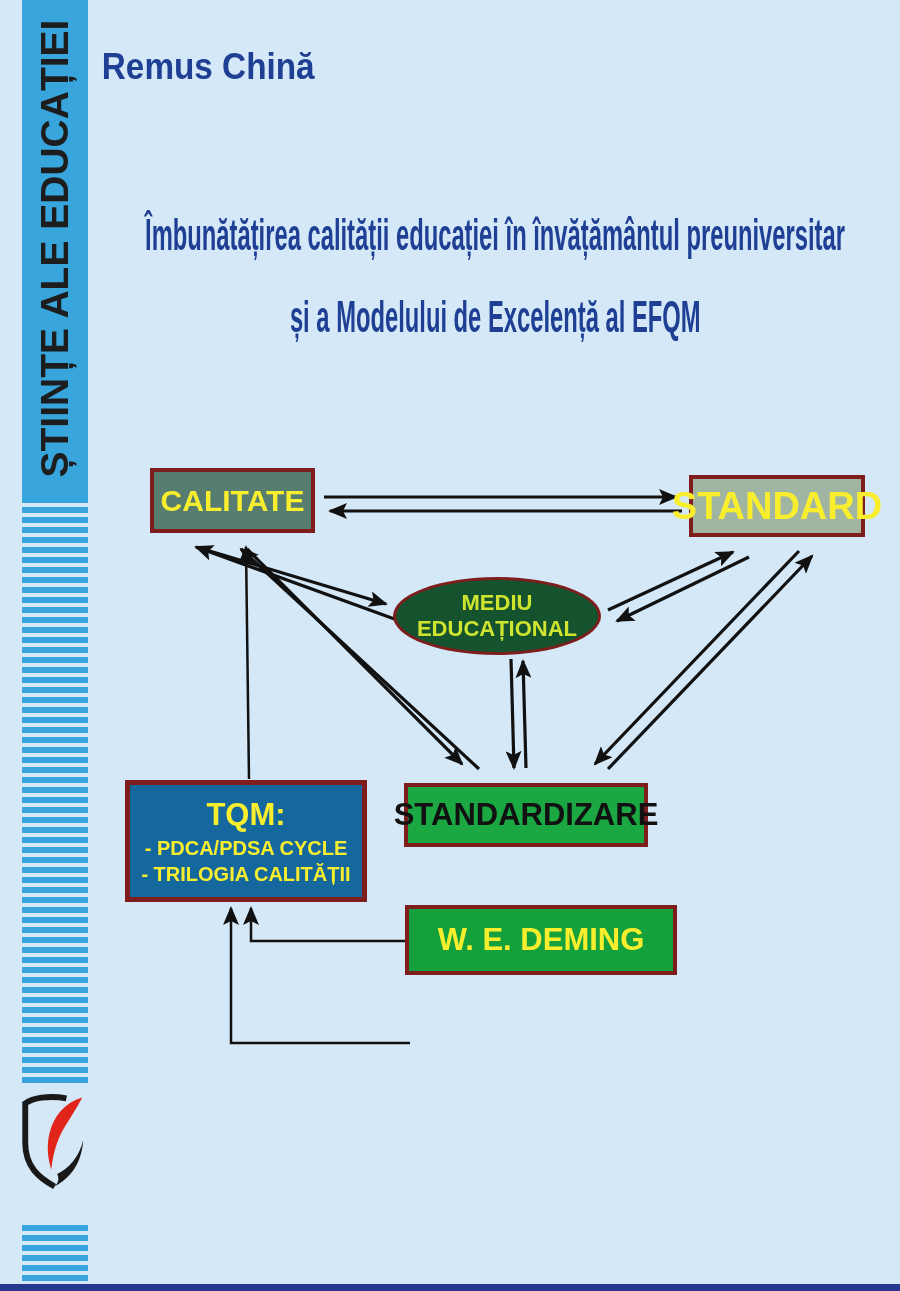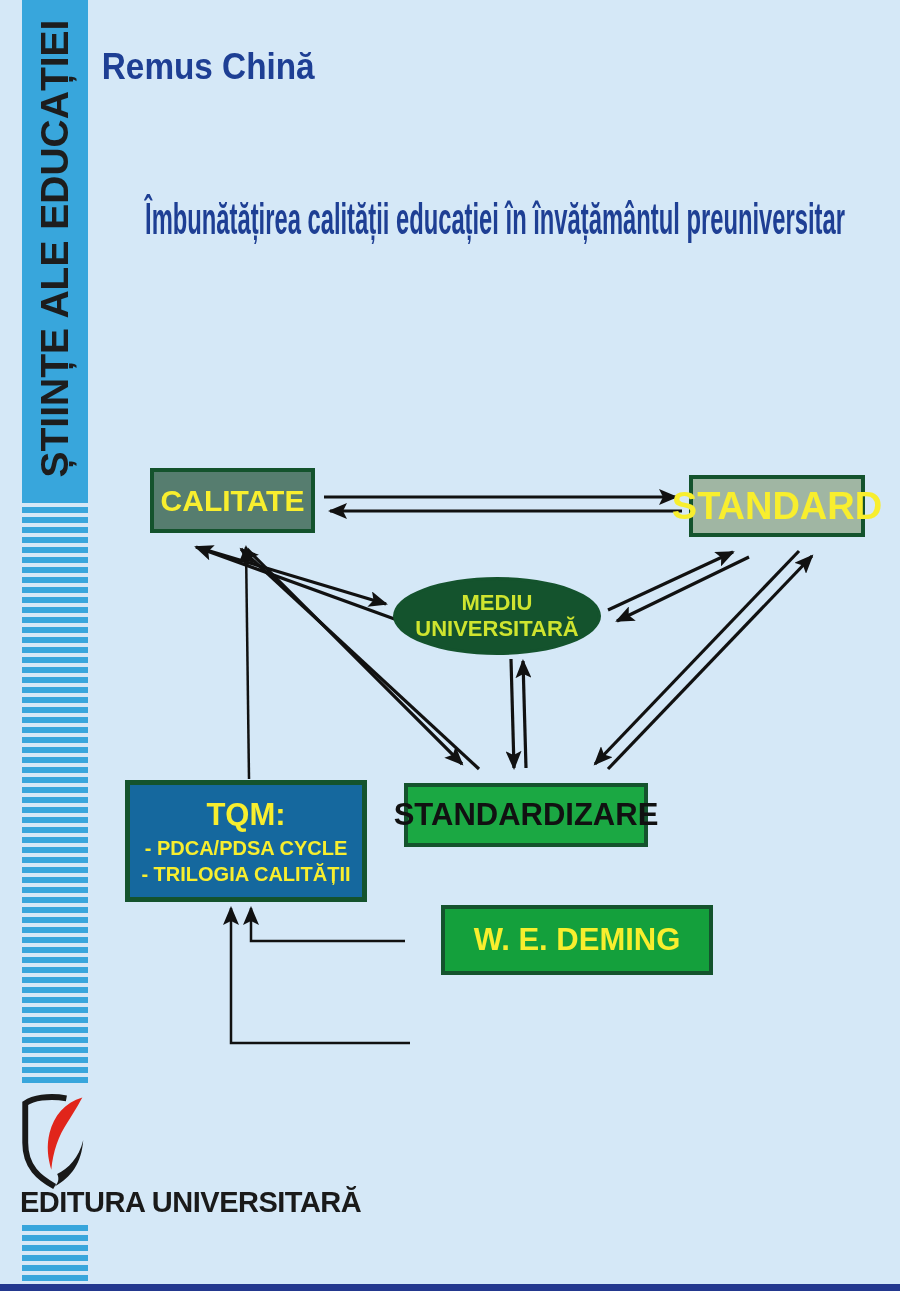--- a/index.html
+++ b/index.html
@@ -18,36 +18,36 @@
   }
   .stripes { position:absolute; left:22px; width:66px;
     background:repeating-linear-gradient(to bottom,#38a6dc 0px,#38a6dc 6px,rgba(0,0,0,0) 6px,rgba(0,0,0,0) 10px); }
   .stripes.top { top:497px; height:590px; }
   .stripes.bottom { top:1225px; height:66px; }
 
   
   .author { position:absolute; left:90px; top:46px; width:810px; display:flex; }
   .author span { white-space:nowrap; font-weight:bold; font-size:37px; color:#1e3f94; transform:scaleX(0.9); }
   .title { position:absolute; left:90px; top:186px; width:810px; }
-  .tl { height:66px; display:flex; justify-content:center; align-items:center; }
+  .tl { height:66px; display:flex; justify-content:center; align-items:center;margin-top:16px; }
   .tl span { white-space:nowrap; font-weight:bold; font-size:44px; color:#1e3f94; transform:scaleX(0.54); }
 
   
-  .node { position:absolute; box-sizing:border-box; border:4px solid #14532d;
+  .node { position:absolute; box-sizing:border-box; border:4px solid #7f1d1d;
     display:flex; align-items:center; justify-content:center; font-weight:bold; text-align:center; }
   #calitate { left:150px; top:468px; width:165px; height:65px; background:#567d6f; color:#f8ee2e; font-size:30px; }
   #standard { left:689px; top:475px; width:176px; height:62px; background:#a0b6a3; color:#f8ee2e; font-size:38px; }
   #mediu { left:393px; top:577px; width:208px; height:78px; border-width:3px; border-radius:50%;
            background:#14532d; color:#cfe42f; flex-direction:column; font-size:22px; line-height:26px; }
   #tqm { left:125px; top:780px; width:242px; height:122px; border-width:5px; background:#15689e;
          color:#f8ee2e; flex-direction:column; }
   .tqm-title { font-size:31px; line-height:40px; }
   .tqm-item  { font-size:20px; line-height:26px; }
   #standardizare { left:404px; top:783px; width:244px; height:64px; background:#1ba843; color:#111; font-size:31px; }
-  #deming { left:405px; top:905px; width:272px; height:70px; background:#14a03c; color:#f8ee2e; font-size:31px;margin-left:36px; }
+  #deming { left:405px; top:905px; width:272px; height:70px; background:#14a03c; color:#f8ee2e; font-size:31px; }
   #juran  { left:410px; top:1005px; width:275px; height:72px; background:#14a03c; color:#f8ee2e; font-size:31px; }
 
   .arrows { position:absolute; left:0; top:0; }
   .arrows line, .arrows polyline { stroke:#111; stroke-width:3.2; fill:none; }
   .arrows .thin { stroke-width:2.5; }
 
   
   .logo { position:absolute; left:16px; top:1094px; }
   .publisher { position:absolute; left:20px; top:1186px; font-weight:bold; font-size:29px;
                color:#1a1a1a; letter-spacing:-0.5px; white-space:nowrap; }
@@ -64,20 +64,23 @@
   <div class="stripes top"></div>
   <div class="stripes bottom"></div>
 
   <div class="author">
     <span>Remus Chină</span>
   </div>
 
   <div class="title">
     <div class="tl">
         <span>Îmbunătățirea calității educației în învățământul preuniversitar</span>
+      </div>
+    <div class="tl">
+        <span>și a Modelului de Excelență al EFQM</span>
       </div>
   </div>
 
   <svg class="arrows" width="900" height="1291" viewBox="0 0 900 1291">
     <defs>
       <marker id="ah" markerUnits="userSpaceOnUse" markerWidth="20" markerHeight="16" refX="17" refY="8" orient="auto">
         <path d="M0,0 L19,8 L0,16 L4,8 Z" fill="#111"></path>
       </marker>
     </defs>
     <line x1="324" y1="497" x2="676" y2="497" marker-end="url(#ah)"></line>
@@ -98,35 +101,34 @@
   </svg>
 
   <div class="node" id="calitate">
     <span>CALITATE</span>
   </div>
   <div class="node" id="standard">
     <span>STANDARD</span>
   </div>
   <div class="node" id="mediu">
     <span>MEDIU</span>
-    <span>UNIVERSITARĂ</span>
+    <span>EDUCAȚIONAL</span>
   </div>
   <div class="node" id="standardizare">
     <span>STANDARDIZARE</span>
   </div>
   <div class="node" id="tqm">
     <div class="tqm-title">TQM:</div>
     <div class="tqm-item">- PDCA/PDSA CYCLE</div>
     <div class="tqm-item">- TRILOGIA CALITĂȚII</div>
   </div>
   <div class="node" id="deming">
     <span>W. E. DEMING</span>
   </div>
 
   <svg class="logo" width="84" height="96" viewBox="0 0 100 114">
     <path d="M60,5 C38,1 20,5 11,11 L11,58 C11,87 28,100 46,110" stroke="#191919" stroke-width="7" fill="none"></path>
     <path d="M46,110 C66,99 78,82 80,55 C75,76 62,89 49,95 C52,101 50,106 46,110 Z" fill="#191919"></path>
     <path d="M79,4 C58,10 45,26 40,46 C36,62 38,76 42,90 C44,68 51,49 61,34 C69,22 75,11 79,4 Z" fill="#e1251b"></path>
   </svg>
-  <div class="publisher">EDITURA UNIVERSITARĂ</div>
 
   <div class="bottom-bar"></div>
 </div>
 
 </body></html>

